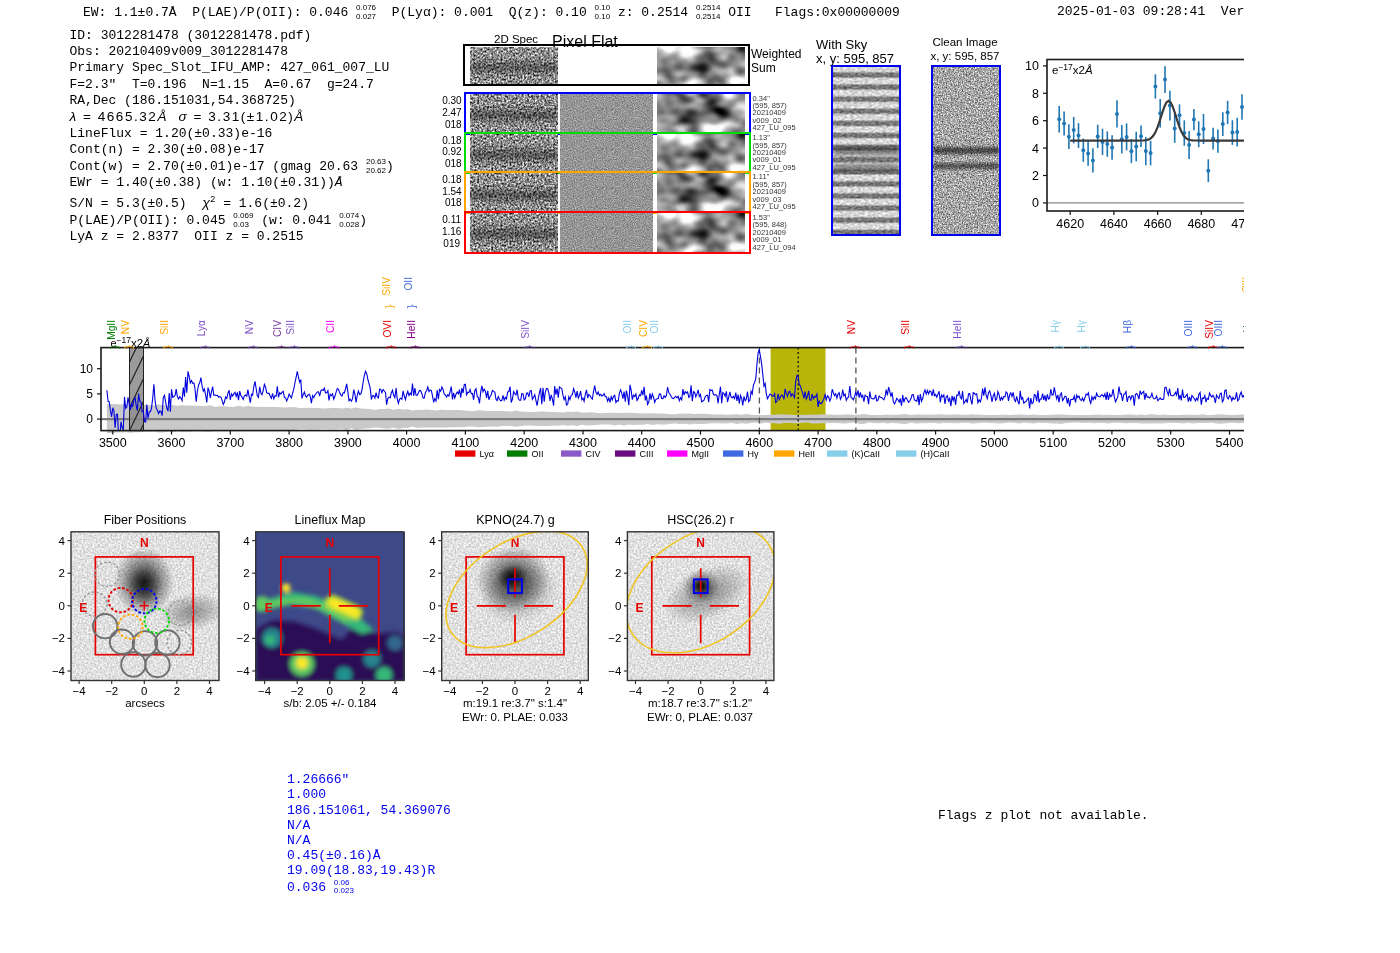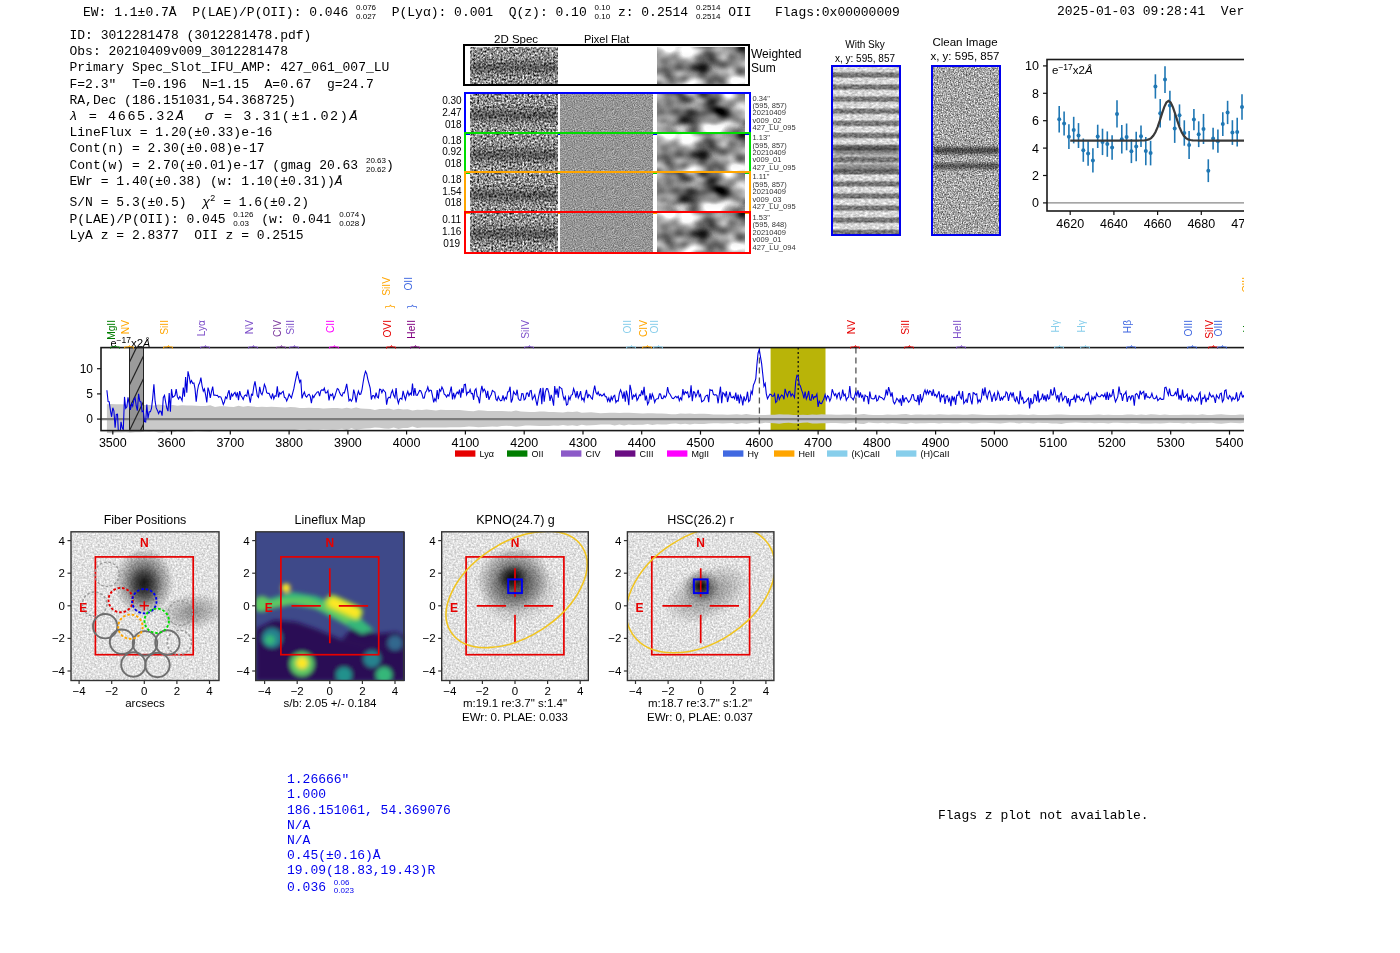--- a/index.html
+++ b/index.html
@@ -57,30 +57,30 @@
         </clipPath>
 </defs>
     </svg>
 <div class="abs mono" style="left:83px;top:4px">EW: 1.1±0.7Å  P(LAE)/P(OII): 0.046 <span class="fr" style="font-size:8px;vertical-align:-2.5px"><span>0.076</span><span>0.027</span></span>  P(Lyα): 0.001  Q(z): 0.10 <span class="fr" style="font-size:8px;vertical-align:-2.5px"><span>0.10</span><span>0.10</span></span> z: 0.2514 <span class="fr" style="font-size:8px;vertical-align:-2.5px"><span>0.2514</span><span>0.2514</span></span> OII   Flags:0x00000009</div>
     <div class="abs mono" style="left:1057px;top:4px">2025-01-03 09:28:41  Version 1.22.3</div>
     <div class="abs mono" style="left:69.5px;top:28.2px">ID: 3012281478 (3012281478.pdf)
 Obs: 20210409v009_3012281478
 Primary Spec_Slot_IFU_AMP: 427_061_007_LU
 F=2.3"  T=0.196  N=1.15  A=0.67  g=24.7
 RA,Dec (186.151031,54.368725)
-<span style="font-family:Liberation Mono, monospace;font-size:13.5px;letter-spacing:1.55px"><i>λ</i> = 4665.32<i>Å</i>&nbsp;&nbsp;<i>σ</i> = 3.31(±1.02)<i>Å</i></span>
+<span style="font-family:Liberation Sans, sans-serif;font-size:13.5px;letter-spacing:1.55px"><i>λ</i> = 4665.32<i>Å</i>&nbsp;&nbsp;<i>σ</i> = 3.31(±1.02)<i>Å</i></span>
 LineFlux = 1.20(±0.33)e-16
 Cont(n) = 2.30(±0.08)e-17
 Cont(w) = 2.70(±0.01)e-17 (gmag 20.63 <span class="fr" style="font-size:8px;vertical-align:-2.5px"><span>20.63</span><span>20.62</span></span>)
 EWr = 1.40(±0.38) (w: 1.10(±0.31))<i>Å</i>
 S/N = 5.3(±0.5)  <i>χ</i><sup style="font-size:9px">2</sup> = 1.6(±0.2)
-P(LAE)/P(OII): 0.045 <span class="fr" style="font-size:8px;vertical-align:-2.5px"><span>0.126</span><span>0.03</span></span> (w: 0.041 <span class="fr" style="font-size:8px;vertical-align:-2.5px"><span>0.074</span><span>0.028</span></span>)
+P(LAE)/P(OII): 0.045 <span class="fr" style="font-size:8px;vertical-align:-2.5px"><span>0.069</span><span>0.03</span></span> (w: 0.041 <span class="fr" style="font-size:8px;vertical-align:-2.5px"><span>0.074</span><span>0.028</span></span>)
 LyA z = 2.8377  OII z = 0.2515</div>
     <div class="abs" style="left:494px;top:33px;font-size:11.5px">2D Spec</div>
-    <div class="abs" style="left:584px;top:33px;font-size:11px">Pixel Flat</div>
+    <div class="abs" style="left:552px;top:33px;font-size:16px">Pixel Flat</div>
     <div class="abs" style="left:676px;top:48px;font-size:11.5px">Smoothed</div>
     <div class="abs" style="left:463.3px;top:44.300000000000004px;width:282.90000000000003px;height:37.6px;border:2.4px solid #000000"></div>
     <div class="abs" style="left:470px;top:46.7px;width:88px;height:37.6px;background:#fff;overflow:hidden">
       <div class="noise" style="left:0;top:0;width:100%;height:100%;filter:url(#nA)"></div>
       <div class="noise" style="left:0;top:16px;width:100%;height:9px;background:#000;opacity:0.42;filter:blur(3px)"></div>
     </div>
     <div class="abs" style="left:559.5px;top:46.7px;width:93.5px;height:37.6px;background:#fff"></div>
     <div class="abs" style="left:657px;top:46.7px;width:88px;height:37.6px;background:#e8e8e8;overflow:hidden">
       <div class="noise" style="left:-5px;top:-5px;width:110%;height:120%;filter:url(#nC)"></div>
       <div class="noise" style="left:0;top:14px;width:100%;height:11px;background:#000;opacity:0.22;filter:blur(5px)"></div>
@@ -135,21 +135,21 @@
     <div class="abs" style="left:559.5px;top:213.2px;width:93.5px;height:39.2px;background:#929292;overflow:hidden">
       <div class="noise" style="left:0;top:0;width:100%;height:100%;filter:url(#nB)"></div>
     </div>
     <div class="abs" style="left:657px;top:213.2px;width:88px;height:39.2px;background:#e8e8e8;overflow:hidden">
       <div class="noise" style="left:-5px;top:-5px;width:110%;height:120%;filter:url(#nC)"></div>
       <div class="noise" style="left:0;top:15px;width:100%;height:12px;background:#000;opacity:0.22;filter:blur(5px)"></div>
     </div>
     <div class="abs" style="left:441.7px;top:214.2px;width:20px;text-align:center;font-size:10px;line-height:11.8px">0.11<br>1.16<br>019</div>
     <div class="abs" style="left:752.6px;top:213.7px;font-size:7.5px;line-height:7.45px;color:#333">1.53"<br>(595, 848)<br>20210409<br>v009_01<br>427_LU_094</div>
     <div class="abs" style="left:751px;top:48px;font-size:12px;line-height:13.5px">Weighted<br>Sum</div>
-    <div class="abs" style="left:816px;top:38px;width:98px;text-align:center;font-size:10px;line-height:13.5px">With Sky<br>x, y: 595, 857</div>
+    <div class="abs" style="left:816px;top:38px;width:98px;font-size:13px;line-height:13.5px">With Sky<br>x, y: 595, 857</div>
     <div class="abs" style="left:916px;top:36px;width:98px;text-align:center;font-size:11.5px;line-height:13.5px">Clean Image<br>x, y: 595, 857</div>
     <div class="abs" style="left:831px;top:65.4px;width:66px;height:167px;border:2px solid #0000ee;background:repeating-linear-gradient(180deg,#ffffff 0px,#fbfbfb 4.2px,#6e6e6e 6.4px,#686868 9.6px,#fafafa 11.6px,#ffffff 12.1px);overflow:hidden">
       <div class="noise" style="left:0;top:0;width:100%;height:100%;filter:url(#nD)"></div>
       <div class="noise" style="left:0;top:80px;width:100%;height:8px;background:#000;opacity:0.45;filter:blur(2px)"></div>
       <div class="noise" style="left:0;top:97px;width:100%;height:7px;background:#000;opacity:0.4;filter:blur(2px)"></div>
     </div>
     <div class="abs" style="left:931px;top:65.4px;width:66px;height:167px;border:2px solid #0000ee;background:#cfcfcf;overflow:hidden">
       <div class="noise" style="left:0;top:0;width:100%;height:100%;filter:url(#nE)"></div>
       <div class="noise" style="left:0;top:80px;width:100%;height:7px;background:#000;opacity:0.55;filter:blur(1.5px)"></div>
       <div class="noise" style="left:0;top:96px;width:100%;height:6px;background:#000;opacity:0.5;filter:blur(1.5px)"></div>

